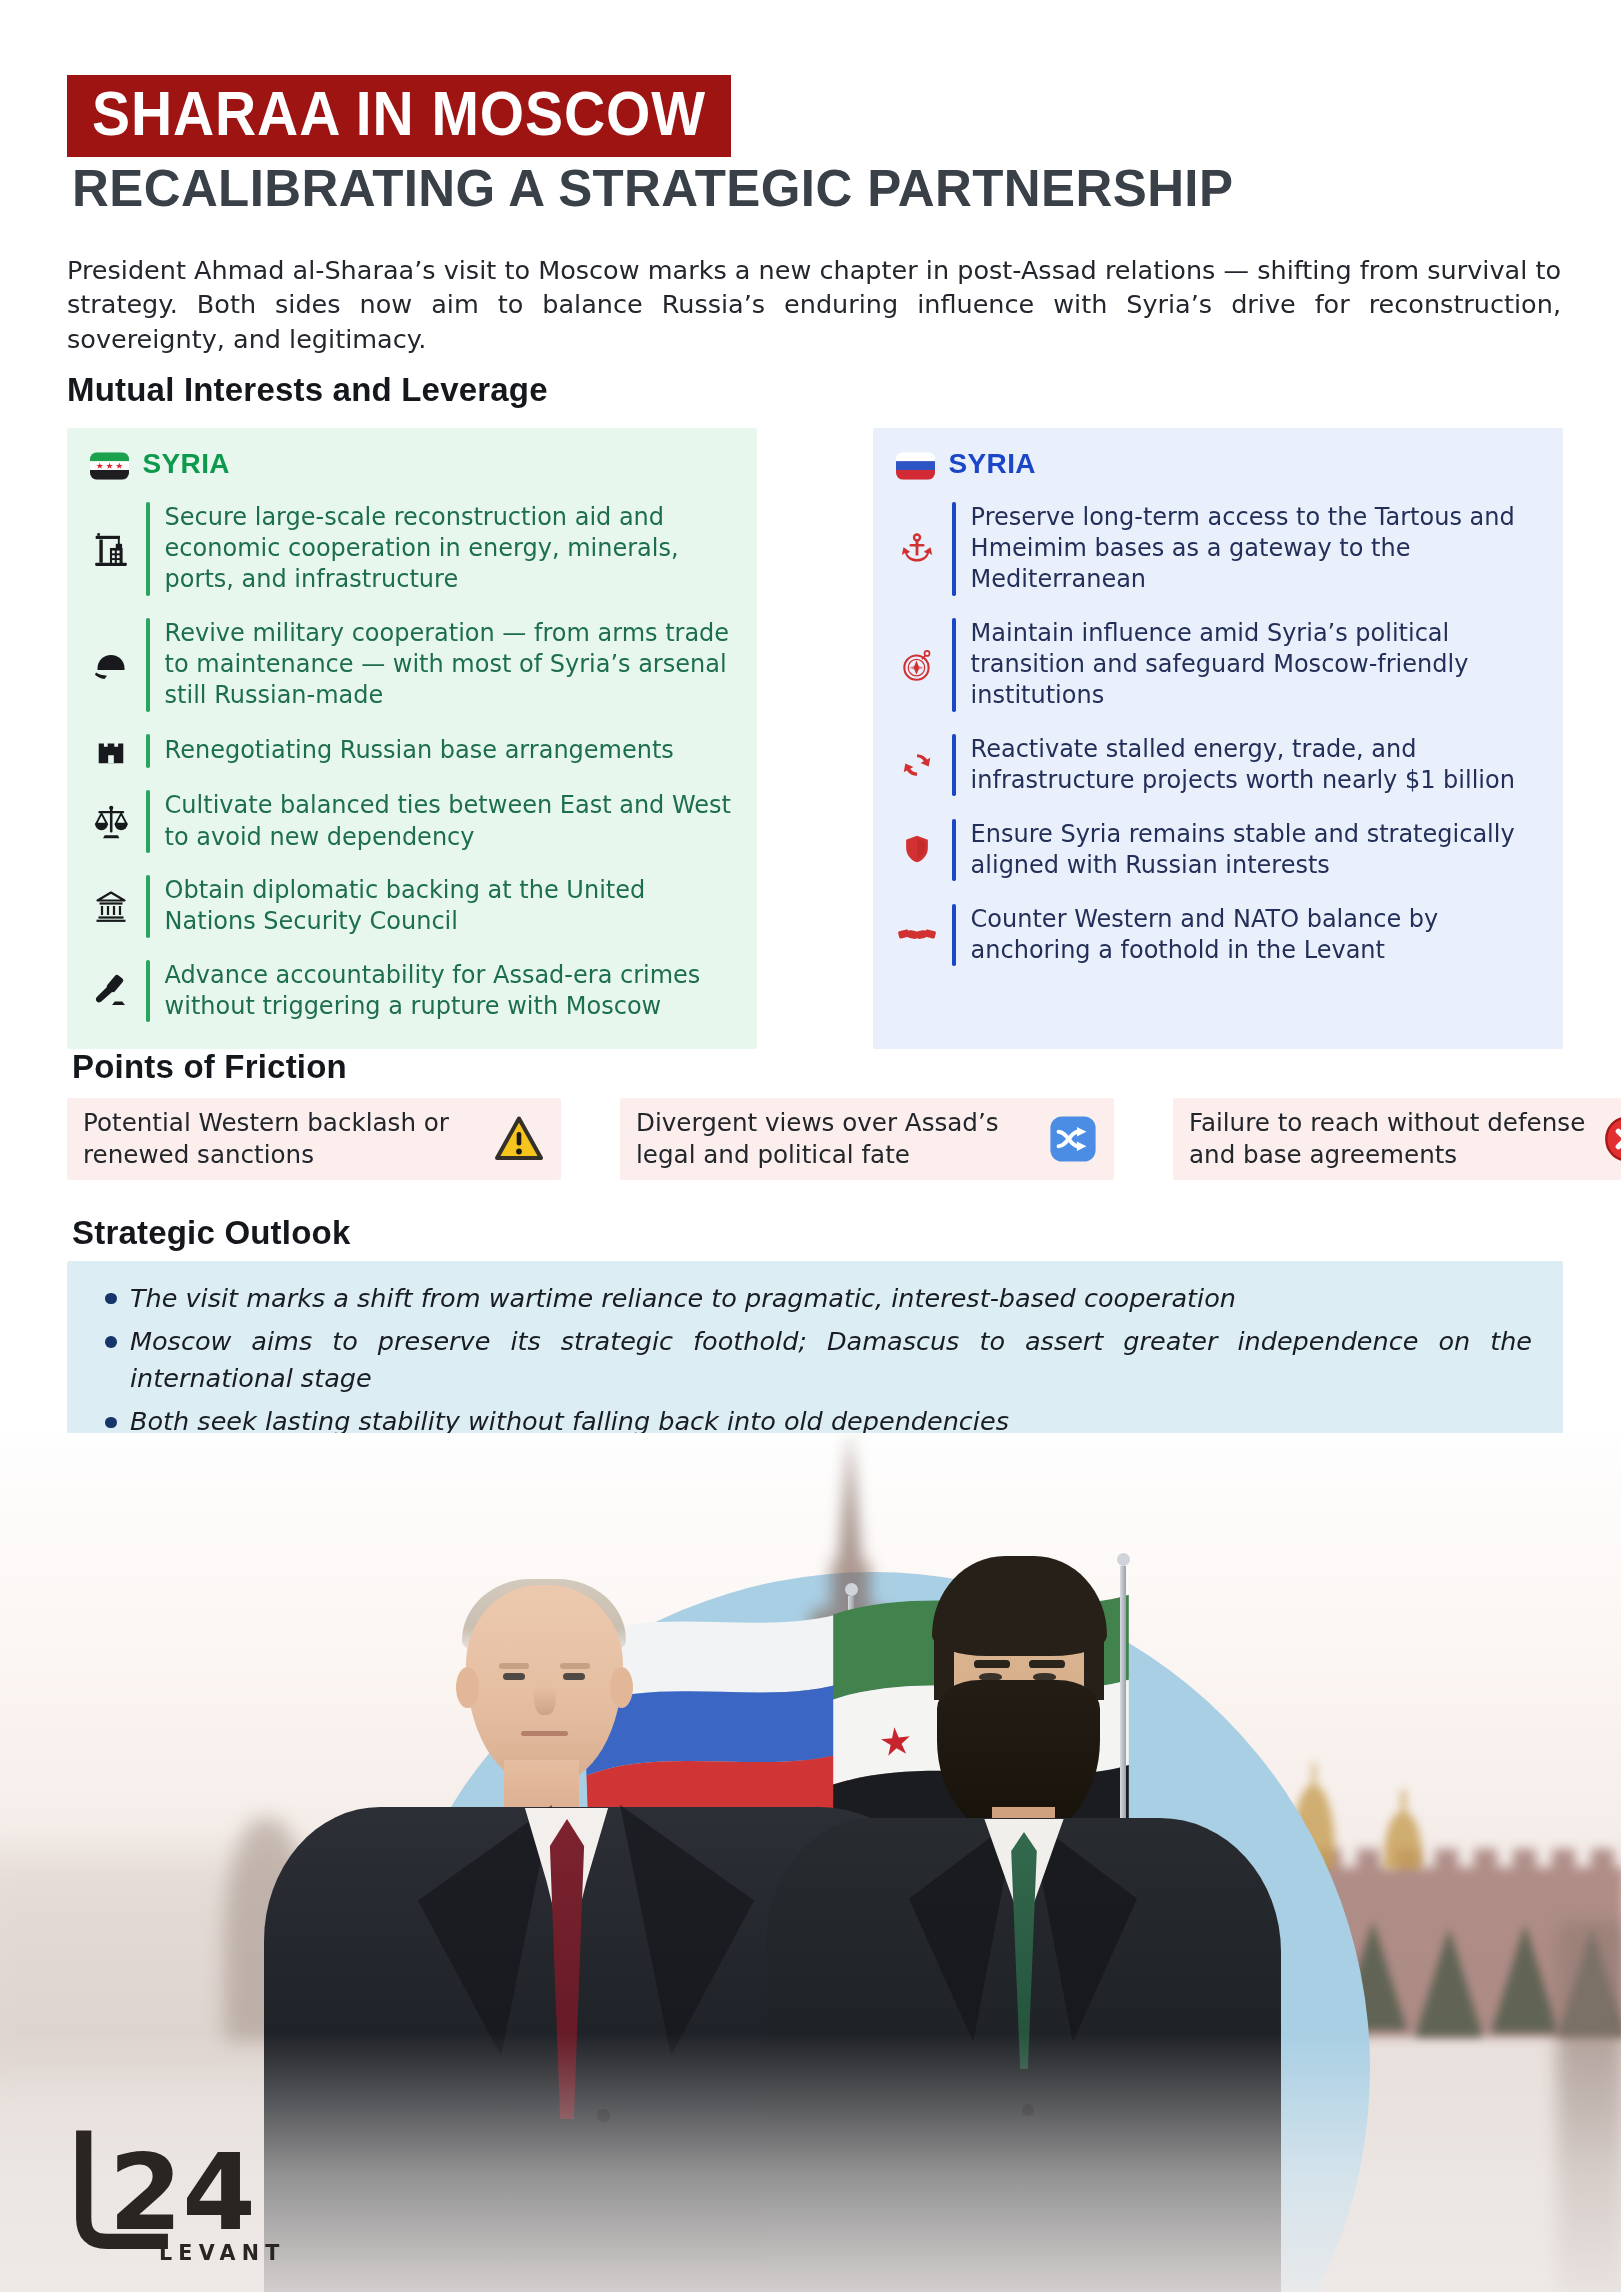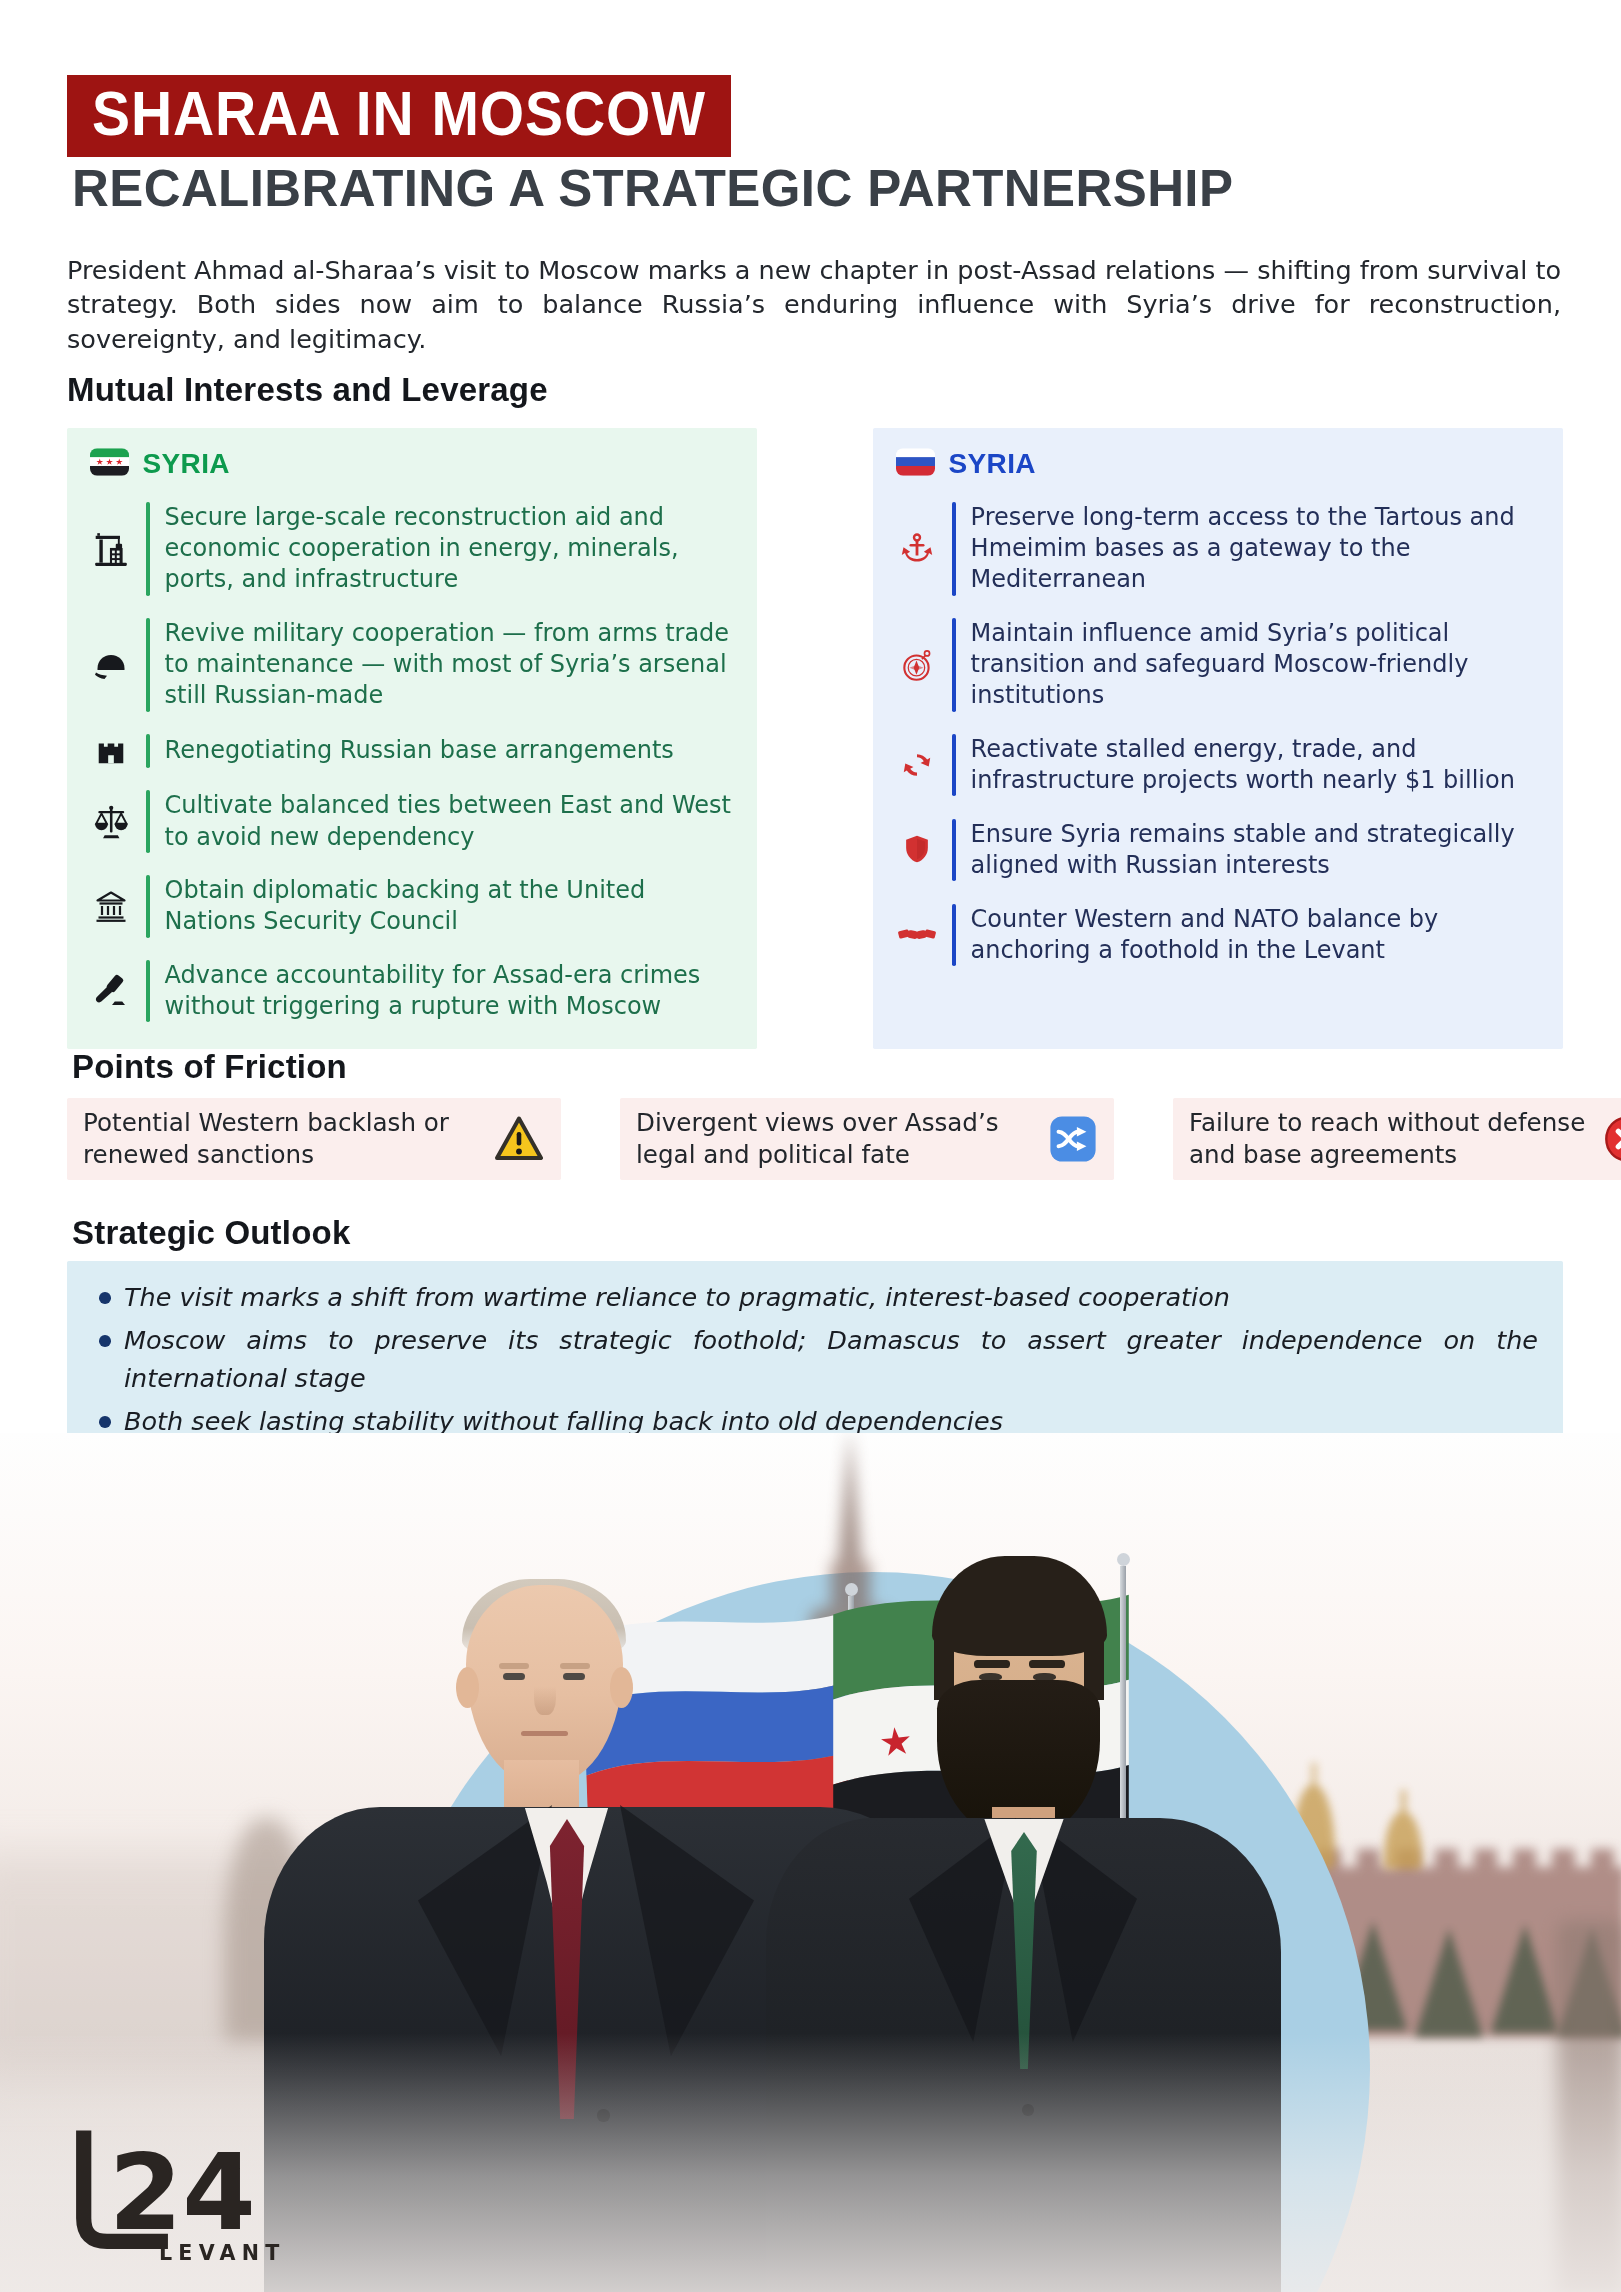--- a/index.html
+++ b/index.html
@@ -23,21 +23,21 @@
   h2{position:absolute;margin:0;font-family:"Liberation Sans",sans-serif;font-weight:bold;
      font-size:33px;color:#14171C;letter-spacing:0.2px;}
   .h-mutual{left:67px;top:371px;}
   .h-friction{left:72px;top:1048px;}
   .h-outlook{left:72px;top:1214px;}
   
   .columns{position:absolute;left:67px;top:428px;width:1496px;display:flex;gap:116px;align-items:stretch;}
   .panel{flex:1 1 0;padding:19.7px 23px 27px;border-radius:1.8px;}
   .panel.syria{background:var(--syria-bg);}
   .panel.russia{background:var(--russia-bg);}
-  .p-head{display:flex;align-items:flex-start;gap:13.4px;margin-bottom:3.6px;}
+  .p-head{display:flex;align-items:flex-end;gap:13.4px;margin-bottom:3.6px;}
   .p-head .flag{display:inline-block;line-height:0;}
   .p-label{font-family:"Liberation Sans",sans-serif;font-weight:bold;font-size:28px;letter-spacing:0.4px;}
   .syria .p-label{color:var(--syria-green);}
   .russia .p-label{color:var(--russia-blue);}
   .p-item{display:grid;grid-template-columns:41px 3.6px 1fr;column-gap:15px;align-items:center;margin-top:22.4px;}
   .p-item .icn{display:flex;align-items:center;justify-content:center;}
   .p-item .bar{width:3.6px;height:100%;min-height:29px;border-radius:1.8px;}
   .syria .p-item .bar{background:var(--syria-bar);}
   .russia .p-item .bar{background:var(--russia-blue);}
   .p-item .txt{font-size:24px;line-height:1.3;}
@@ -45,21 +45,21 @@
   .russia .p-item .txt{color:var(--russia-text);}
   
   .friction-row{position:absolute;left:67px;top:1098px;width:1600px;display:flex;gap:59px;}
   .f-box{flex:1 1 0;display:flex;align-items:center;gap:12.5px;background:var(--friction-bg);
          padding:9px 16px;border-radius:1.8px;min-height:59px;}
   .f-box .txt{flex:1;font-size:24.6px;line-height:1.3;color:#22262B;}
   .f-box .icn{line-height:0;}
   
   .outlook-panel{position:absolute;left:67px;top:1261px;width:1496px;background:var(--outlook-bg);
     padding:12.5px 25px 19.7px;border-radius:1.8px;box-sizing:border-box;}
-  .outlook-panel ul{list-style:none;margin:0;padding:0;}
+  .outlook-panel ul{list-style:none;margin:6px;padding:0;}
   .outlook-panel li{position:relative;padding-left:32px;font-style:italic;font-size:25.5px;
     line-height:1.48;color:#191D23;text-align:justify;margin-top:5.4px;}
   .outlook-panel li::before{content:"";position:absolute;left:7.2px;top:13.4px;width:11.6px;height:11.6px;
     border-radius:50%;background:var(--bullet-navy);}
   
   .scene{position:absolute;left:0;top:1433px;width:1621px;height:860px;overflow:hidden;
     background:linear-gradient(180deg,#FEFEFE 0%,#FBF5F2 28%,#F1E9E5 55%,#E2DAD6 80%,#D5CFCB 100%);}
   .scene *{position:absolute;}
   .haze-band{left:-36px;top:421px;width:466px;height:233px;background:#CBBFB9;filter:blur(21.5px);opacity:.35;}
   .left-dome{left:224px;top:385px;width:85px;height:224px;background:#A39287;

